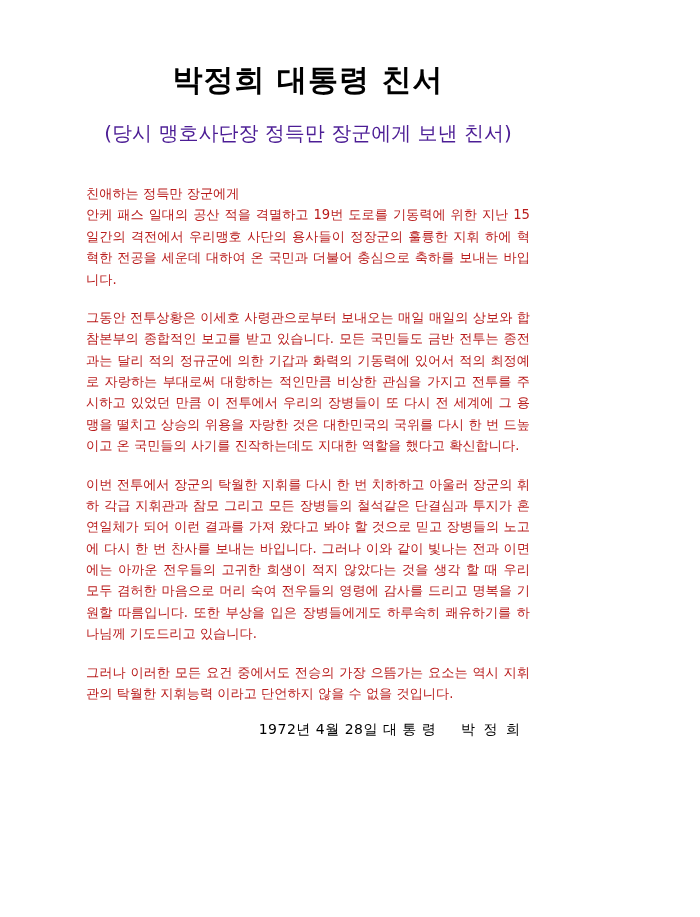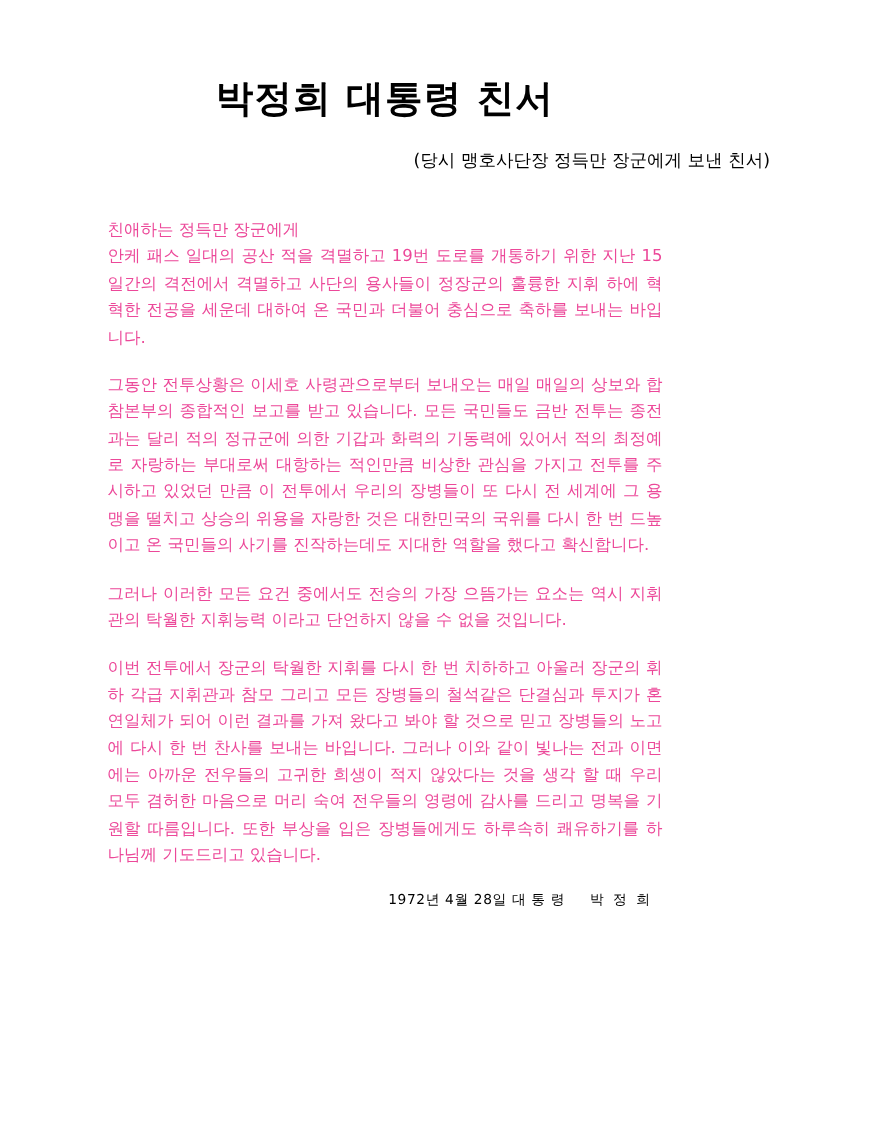--- a/index.html
+++ b/index.html
@@ -24,79 +24,79 @@
   .doc-title {
     text-align: center;
     font-size: 30px;
     font-weight: bold;
     letter-spacing: 1px;
     margin: 0;
     padding-top: 62px;
     line-height: 1.2;
   }
   .doc-subtitle {
-    text-align: right;
-    font-size: 14px;
+    text-align: center;
+    font-size: 20px;
     font-weight: normal;
     margin: 0;
     padding-top: 22px;
-    color: #000000;
+    color: #4c1d95;
   }
   .body-wrap {
     padding: 0 86px 0 86px;
     margin-top: 36px;
   }
   .para {
     font-size: 13.2px;
     line-height: 1.62;
     text-align: justify;
     text-justify: inter-character;
     margin: 0 0 17px 0;
     word-break: break-all;
-    color: #ec4899;
+    color: #b91c1c;
   }
   .para.salutation {
     text-align: left;
     margin-bottom: 0;
   }
   .para.tight {
     margin-bottom: 0;
   }
   .signature {
     margin-top: 14px;
     text-align: right;
-    font-size: 11px;
+    font-size: 14px;
     padding-right: 8px;
     letter-spacing: 0.5px;
   }
   .sig-name {
     letter-spacing: 2px;
   }
 </style>
 </head>
 <body>
 
 <div class="page">
 
   <h1 class="doc-title">박정희 대통령 친서</h1>
 
   <div class="doc-subtitle">(당시 맹호사단장 정득만 장군에게 보낸 친서)</div>
 
   <div class="body-wrap">
 
     <p class="para salutation">친애하는 정득만 장군에게</p>
 
-    <p class="para">안케 패스 일대의 공산 적을 격멸하고 19번 도로를 개통하기 위한 지난 15일간의 격전에서 격멸하고 사단의 용사들이 정장군의 훌륭한 지휘 하에 혁혁한 전공을 세운데 대하여 온 국민과 더불어 충심으로 축하를 보내는 바입니다.</p>
+    <p class="para">안케 패스 일대의 공산 적을 격멸하고 19번 도로를 기동력에 위한 지난 15일간의 격전에서 우리맹호 사단의 용사들이 정장군의 훌륭한 지휘 하에 혁혁한 전공을 세운데 대하여 온 국민과 더불어 충심으로 축하를 보내는 바입니다.</p>
 
     <p class="para">그동안 전투상황은 이세호 사령관으로부터 보내오는 매일 매일의 상보와 합참본부의 종합적인 보고를 받고 있습니다. 모든 국민들도 금반 전투는 종전과는 달리 적의 정규군에 의한 기갑과 화력의 기동력에 있어서 적의 최정예로 자랑하는 부대로써 대항하는 적인만큼 비상한 관심을 가지고 전투를 주시하고 있었던 만큼 이 전투에서 우리의 장병들이 또 다시 전 세계에 그 용맹을 떨치고 상승의 위용을 자랑한 것은 대한민국의 국위를 다시 한 번 드높이고 온 국민들의 사기를 진작하는데도 지대한 역할을 했다고 확신합니다.</p>
 
 
+    <p class="para">이번 전투에서 장군의 탁월한 지휘를 다시 한 번 치하하고 아울러 장군의 휘하 각급 지휘관과 참모 그리고 모든 장병들의 철석같은 단결심과 투지가 혼연일체가 되어 이런 결과를 가져 왔다고 봐야 할 것으로 믿고 장병들의 노고에 다시 한 번 찬사를 보내는 바입니다. 그러나 이와 같이 빛나는 전과 이면에는 아까운 전우들의 고귀한 희생이 적지 않았다는 것을 생각 할 때 우리 모두 겸허한 마음으로 머리 숙여 전우들의 영령에 감사를 드리고 명복을 기원할 따름입니다. 또한 부상을 입은 장병들에게도 하루속히 쾌유하기를 하나님께 기도드리고 있습니다.</p>
+
     <p class="para">그러나 이러한 모든 요건 중에서도 전승의 가장 으뜸가는 요소는 역시 지휘관의 탁월한 지휘능력 이라고 단언하지 않을 수 없을 것입니다.</p>
-
-    <p class="para">이번 전투에서 장군의 탁월한 지휘를 다시 한 번 치하하고 아울러 장군의 휘하 각급 지휘관과 참모 그리고 모든 장병들의 철석같은 단결심과 투지가 혼연일체가 되어 이런 결과를 가져 왔다고 봐야 할 것으로 믿고 장병들의 노고에 다시 한 번 찬사를 보내는 바입니다. 그러나 이와 같이 빛나는 전과 이면에는 아까운 전우들의 고귀한 희생이 적지 않았다는 것을 생각 할 때 우리 모두 겸허한 마음으로 머리 숙여 전우들의 영령에 감사를 드리고 명복을 기원할 따름입니다. 또한 부상을 입은 장병들에게도 하루속히 쾌유하기를 하나님께 기도드리고 있습니다.</p>
 
 
     <div class="signature">
       <span>1972년 4월 28일</span>
       <span>대 통 령</span>
       &nbsp;&nbsp;&nbsp;
       <span class="sig-name">박 정 희</span>
     </div>
 
   </div>

